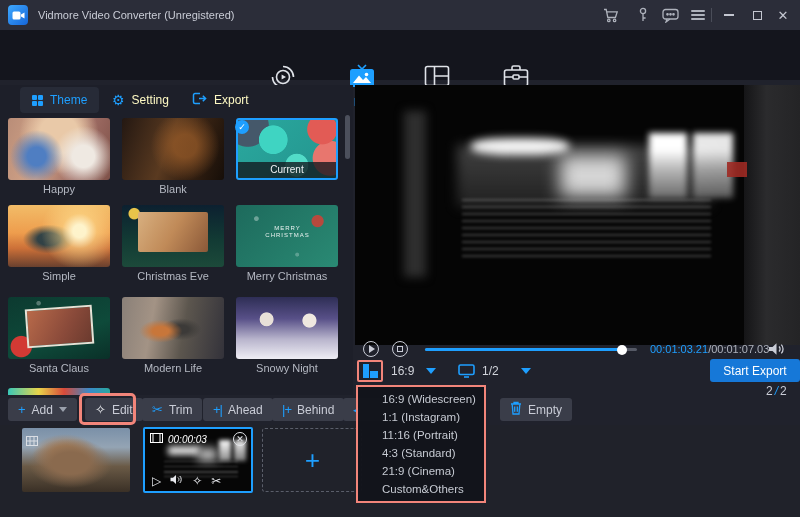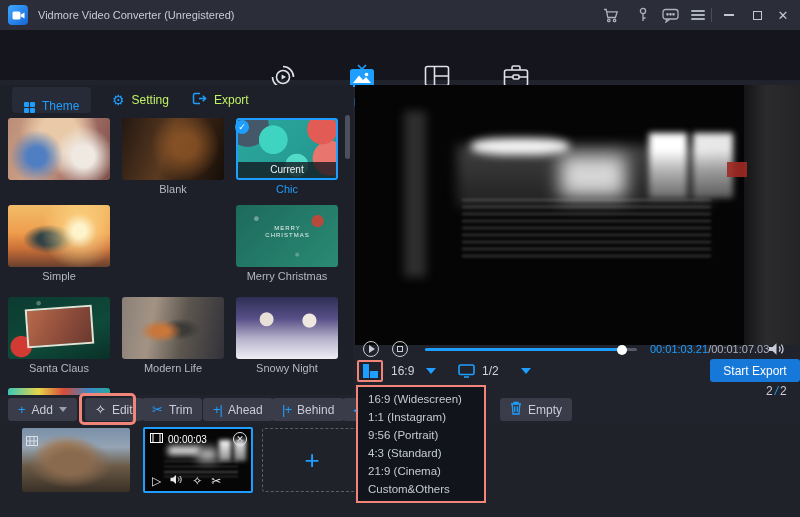--- a/index.html
+++ b/index.html
@@ -23,22 +23,22 @@
 
   
   #nav{left:0;top:30px;width:800px;height:50px;background:#14151d;}
   .nav-tab{top:34px;height:44px;width:80px;display:flex;flex-direction:column;align-items:center;justify-content:space-between;cursor:pointer;}
   .nav-label{font-size:11px;color:#b9bdc7;}
   .nav-label.active{color:#1e9fff;}
 
   
   #leftpanel{left:0;top:85px;width:353px;height:310px;background:#1d1f29;overflow:hidden;}
   .ptab{top:2px;height:26px;border-radius:4px;display:flex;align-items:center;gap:7px;padding:0 12px;cursor:pointer;}
-  .ptab-label{font-size:12px;color:#bef264;}
-  #ptab-theme{left:12px;background:#272b37;align-items:flex-end;}
+  .ptab-label{font-size:12px;color:#fef9c3;}
+  #ptab-theme{left:20px;background:#272b37;}
   #ptab-theme .ptab-label{color:#1e9fff;}
   .grid2{width:11px;height:11px;display:grid;grid-template-columns:5px 5px;grid-template-rows:5px 5px;gap:1px;}
   .grid2 i{background:#1e9fff;border-radius:1px;}
   .gear{font-size:14px;color:#1e9fff;line-height:1;}
 
   .cell{width:102px;}
   .thumb{width:102px;height:62px;border-radius:3px;overflow:hidden;position:relative;}
   .tname{height:18px;line-height:18px;text-align:center;font-size:11px;color:#b4b8c2;position:relative;}
   .cell.sel .thumb{border:2px solid #1e9fff;}
   .cell.sel .tname{color:#1e9fff;}
@@ -130,21 +130,21 @@
   
   .tbtn{top:398px;height:23px;background:#3a3d49;border-radius:3px;display:flex;align-items:center;
     gap:6px;padding:0 10px;font-size:12px;color:#c9ccd6;cursor:pointer;white-space:nowrap;}
   .b-ico{color:#1e9fff;font-size:13px;line-height:1;}
   .caret-s{width:0;height:0;border-left:4px solid transparent;border-right:4px solid transparent;border-top:5px solid #9aa0ac;}
   #hl-edit{left:79px;top:393px;width:57px;height:32px;border:3px solid #f2857a;border-radius:5px;pointer-events:none;}
   #counter{left:766px;top:384px;font-size:12px;color:#c9ccd6;}
   #counter .sep{color:#1e9fff;font-style:italic;padding:0 2px;}
 
   
-  #timeline{left:0;top:425px;width:800px;height:92px;background:#20222a;}
+  #timeline{left:0;top:425px;width:800px;height:92px;background:#20222a;font-style:italic;}
   #clip1{left:22px;top:3px;width:108px;height:64px;border-radius:2px;overflow:hidden;position:absolute;cursor:pointer;
     background:radial-gradient(ellipse at 45% 55%,#8a6a4e 0 22%,transparent 50%),
     radial-gradient(ellipse at 40% 40%,#a8825e 0 14%,transparent 36%),
     linear-gradient(180deg,#7a90a8 0%,#94a4b4 30%,#6a5a46 60%,#3a3026 100%);}
   .corner-ico{position:absolute;left:4px;top:4px;opacity:.85;}
   #clip2{left:143px;top:2px;width:110px;height:66px;border:2px solid #1e9fff;border-radius:2px;overflow:hidden;
     position:absolute;background:#060606;cursor:pointer;}
   #clip2 .m{position:absolute;}
   .m-bar{left:22%;top:28%;width:30%;height:14%;background:#ddd;filter:blur(3px);}
   .m-glow{left:50%;top:30%;width:18%;height:22%;background:#bbb;filter:blur(5px);}
@@ -156,21 +156,21 @@
   #clip2-close{position:absolute;right:4px;top:3px;width:14px;height:14px;border:1.3px solid #e4e6ea;border-radius:50%;
     color:#e4e6ea;font-size:9px;line-height:13px;text-align:center;cursor:pointer;}
   #clip2-icons{position:absolute;left:7px;bottom:4px;display:flex;gap:9px;align-items:center;color:#e8eaee;font-size:12px;}
   #clip2-icons span{cursor:pointer;line-height:1;}
   #clip3{left:262px;top:3px;width:100px;height:64px;border:1.5px dashed #5a5e6a;border-radius:3px;position:absolute;
     display:flex;align-items:center;justify-content:center;color:#1e9fff;font-size:26px;cursor:pointer;}
 
   
   #aspect-menu{left:356px;top:385px;width:130px;height:118px;background:rgba(18,20,27,.97);
     border:2px solid #f2857a;z-index:50;display:flex;flex-direction:column;justify-content:space-around;padding:3px 0;}
-  .menu-item{height:18px;line-height:18px;padding-left:10px;font-size:11.5px;color:#c6cad2;cursor:pointer;}
+  .menu-item{height:18px;line-height:18px;padding-left:24px;font-size:11.5px;color:#c6cad2;cursor:pointer;}
 </style>
 </head>
 <body>
 
 <div id="window">
 
   <div id="titlebar" class="abs">
     <div id="appicon" class="abs">
       <svg width="13" height="11" viewBox="0 0 13 11">
           <rect x="0.5" y="1.5" width="8" height="8" rx="1.5" fill="#fff"></rect>
@@ -281,36 +281,40 @@
         <svg width="15" height="13" viewBox="0 0 15 13" fill="none" stroke="#1e9fff" stroke-width="1.5">
             <path d="M8 1.5 H3 a1.5 1.5 0 0 0 -1.5 1.5 v7 a1.5 1.5 0 0 0 1.5 1.5 h5"></path>
             <path d="M7 6.5 H13.5 M10.8 3.8 L13.6 6.5 L10.8 9.2"></path>
           </svg>
       </span>
       <span class="ptab-label">Export</span>
     </div>
 
     <div class="cell abs" style="left:8px;top:33px">
       <div class="thumb t-happy"></div>
+      <div class="tname">Happy</div>
     </div>
     <div class="cell abs" style="left:122px;top:33px">
       <div class="thumb t-blank"></div>
       <div class="tname">Blank</div>
     </div>
     <div class="cell sel abs" style="left:236px;top:33px">
       <div class="thumb t-chic">
         <div class="current-bar">Current</div>
       </div>
-      <div class="tname">Chic</div>
       <span class="check">✓</span>
     </div>
 
     <div class="cell abs" style="left:8px;top:120px">
       <div class="thumb t-simple"></div>
       <div class="tname">Simple</div>
+    </div>
+    <div class="cell abs" style="left:122px;top:120px">
+      <div class="thumb t-xmaseve"></div>
+      <div class="tname">Christmas Eve</div>
     </div>
     <div class="cell abs" style="left:8px;top:212px">
       <div class="thumb t-santa"></div>
       <div class="tname">Santa Claus</div>
     </div>
 
     <div class="cell abs" style="left:236px;top:120px">
       <div class="thumb t-merry">
         <div class="merry-text">MERRY CHRISTMAS</div>
       </div>
@@ -453,19 +457,19 @@
       </div>
     </div>
     <div id="clip3">
       <span>+</span>
     </div>
   </div>
 
   <div id="aspect-menu" class="abs">
     <div class="menu-item">16:9 (Widescreen)</div>
     <div class="menu-item">1:1 (Instagram)</div>
-    <div class="menu-item">9:56 (Portrait)</div>
+    <div class="menu-item">11:16 (Portrait)</div>
     <div class="menu-item">4:3 (Standard)</div>
     <div class="menu-item">21:9 (Cinema)</div>
     <div class="menu-item">Custom&amp;Others</div>
   </div>
 
 </div>
 
 </body></html>

